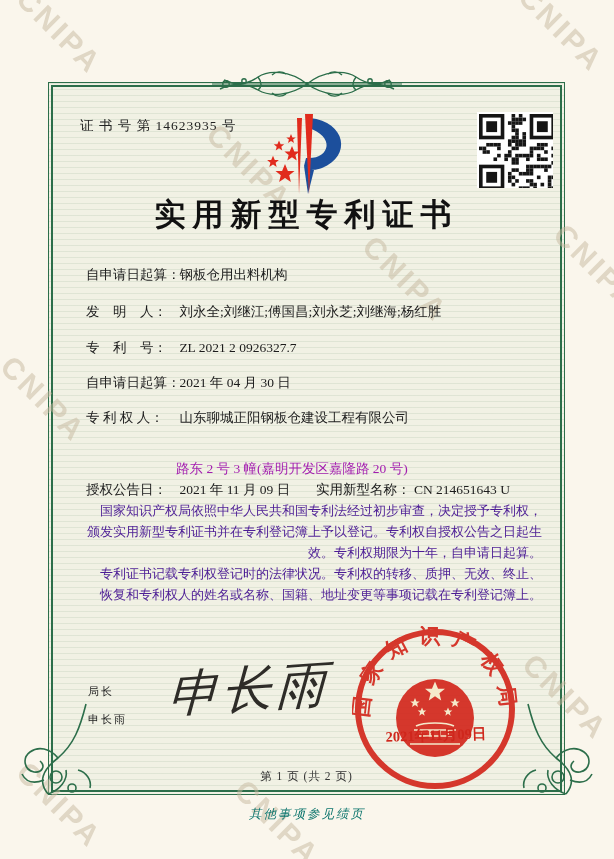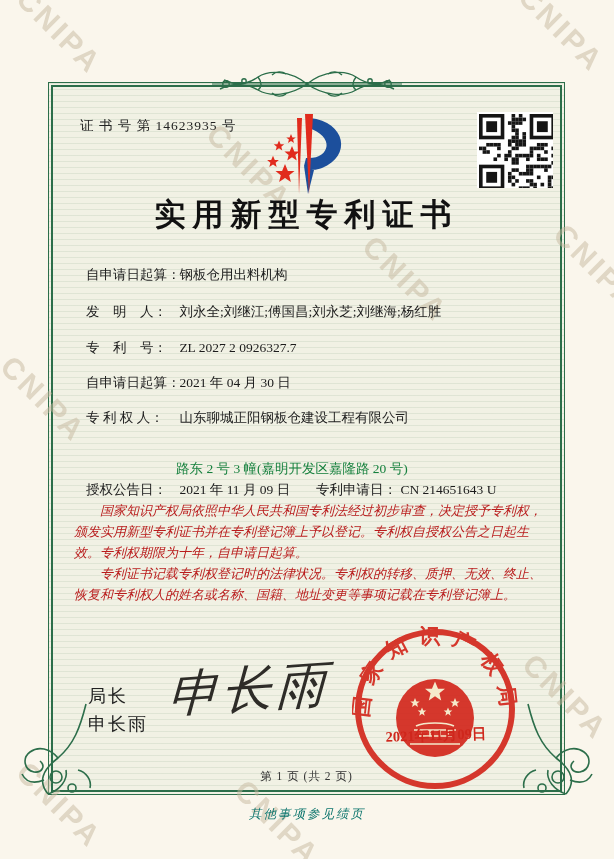--- a/index.html
+++ b/index.html
@@ -40,33 +40,33 @@
   .cert-no { left:80px; top:117px; font-size:13.5px; color:#222; letter-spacing:1px; }
   .title {
     left:48px; top:194px; width:517px; text-align:center;
     font-size:31px; font-weight:bold; color:#111; letter-spacing:7px;
   }
 
   
   .frow { left:86px; font-size:13.5px; color:#1c1c1c; white-space:nowrap; }
   .frow .lab { display:inline-block; width:90px; }
   .frow .val { }
-  .addr2 { left:176px; font-size:13.5px; color:#15803d; }
+  .addr2 { left:176px; font-size:13.5px; color:#a21caf; }
   .grant-no { left:316px; font-size:13.5px; color:#1c1c1c; }
 
   
   .bodytext {
     left:74px; top:500px; width:468px;
-    font-size:13px; line-height:21px; color:#b91c1c;
-    font-style:italic;
+    font-size:13px; line-height:21px; color:#4c1d95;
+    text-align:right;
   }
   .bodytext p { text-indent:2em; }
 
   
-  .signer { left:88px; font-size:18px; color:#222; letter-spacing:2px; }
+  .signer { left:88px; font-size:11px; color:#222; letter-spacing:2px; }
   .sig-script {
     left:168px; top:656px; width:170px;
     font-size:50px; color:#2e2c28; font-style:italic; letter-spacing:4px;
     transform:rotate(-4deg) skewX(-6deg); white-space:nowrap;
   }
 
   
   .seal { left:352px; top:626px; width:166px; height:166px; opacity:0.92; }
   .seal-date {
     left:356px; top:726px; width:160px; text-align:center;
@@ -288,38 +288,38 @@
   <div class="z2 frow" style="top:266px">
     <span class="lab">自申请日起算：</span>
     <span class="val">钢板仓用出料机构</span>
   </div>
   <div class="z2 frow" style="top:303px">
     <span class="lab">发　明　人：</span>
     <span class="val">刘永全;刘继江;傅国昌;刘永芝;刘继海;杨红胜</span>
   </div>
   <div class="z2 frow" style="top:339px">
     <span class="lab">专　利　号：</span>
-    <span class="val">ZL 2027 2 0926327.7</span>
+    <span class="val">ZL 2021 2 0926327.7</span>
   </div>
   <div class="z2 frow" style="top:374px">
     <span class="lab">自申请日起算：</span>
     <span class="val">2021 年 04 月 30 日</span>
   </div>
   <div class="z2 frow" style="top:409px">
     <span class="lab">专 利 权 人：</span>
     <span class="val">山东聊城正阳钢板仓建设工程有限公司</span>
   </div>
   <div class="z2 addr2" style="top:460px">路东 2 号 3 幢(嘉明开发区嘉隆路 20 号)</div>
 
   <div class="z2 frow" style="top:481px">
     <span class="lab">授权公告日：</span>
     <span class="val">2021 年 11 月 09 日</span>
   </div>
   <div class="z2 grant-no" style="top:481px">
-    <span>专利申请日：</span>
+    <span>实用新型名称：</span>
     <span>CN 214651643 U</span>
   </div>
 
   <div class="z2 bodytext">
     <p>国家知识产权局依照中华人民共和国专利法经过初步审查，决定授予专利权，颁发实用新型专利证书并在专利登记簿上予以登记。专利权自授权公告之日起生效。专利权期限为十年，自申请日起算。</p>
     <p>专利证书记载专利权登记时的法律状况。专利权的转移、质押、无效、终止、恢复和专利权人的姓名或名称、国籍、地址变更等事项记载在专利登记簿上。</p>
   </div>
 
   <div class="z2 signer" style="top:684px">局长</div>
   <div class="z2 signer" style="top:712px">申长雨</div>

